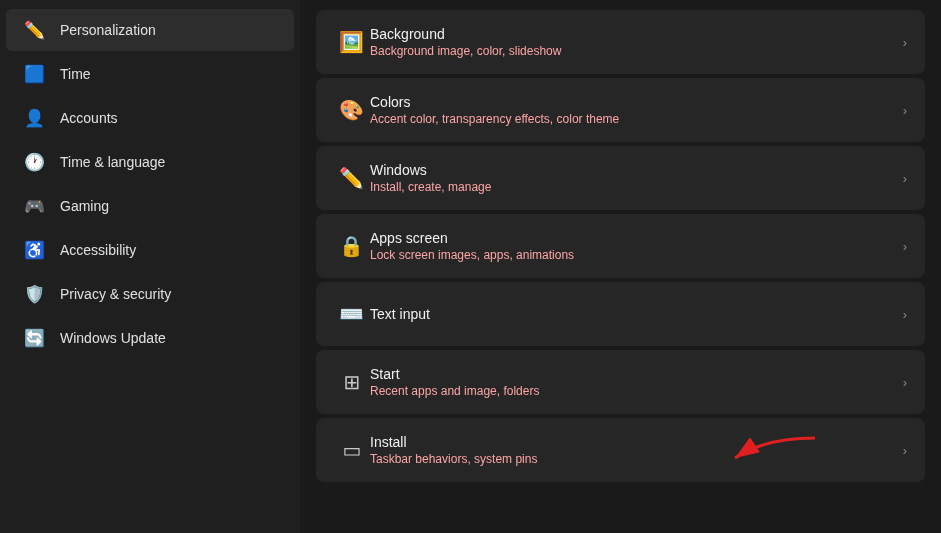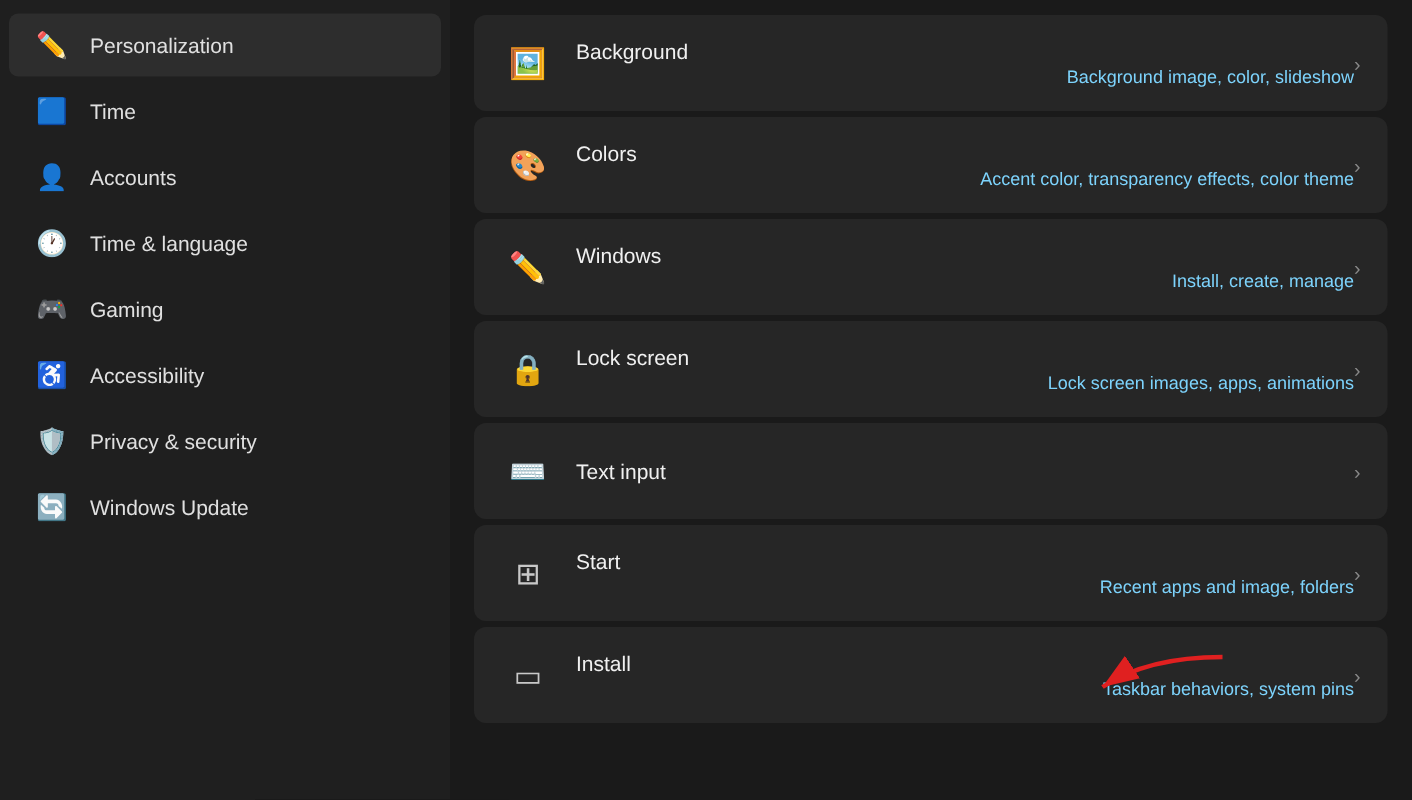--- a/index.html
+++ b/index.html
@@ -80,34 +80,33 @@
       display: flex;
       align-items: center;
       justify-content: center;
       font-size: 20px;
       flex-shrink: 0;
       color: #c8c8c8;
     }
 
     .card-text {
       flex: 1;
-      margin-left: 14px;
+      margin-left: 0;
     }
 
     .card-title {
       font-size: 14px;
       font-weight: 400;
       color: #f0f0f0;
     }
 
     .card-subtitle {
       font-size: 12px;
-      color: #7dd3fc;
+      color: #fca5a5;
       margin-top: 2px;
-      text-align: right;
     }
 
     .card-chevron {
       color: #888;
       font-size: 13px;
     }
 
     .taskbar-card {
       position: relative;
     }
@@ -176,21 +175,21 @@
       <div class="card-icon">✏️</div>
       <div class="card-text">
         <div class="card-title">Windows</div>
         <div class="card-subtitle">Install, create, manage</div>
       </div>
       <span class="card-chevron">›</span>
     </div>
     <div class="settings-card">
       <div class="card-icon">🔒</div>
       <div class="card-text">
-        <div class="card-title">Lock screen</div>
+        <div class="card-title">Apps screen</div>
         <div class="card-subtitle">Lock screen images, apps, animations</div>
       </div>
       <span class="card-chevron">›</span>
     </div>
     <div class="settings-card">
       <div class="card-icon">⌨️</div>
       <div class="card-text">
         <div class="card-title">Text input</div>
       </div>
       <span class="card-chevron">›</span>

